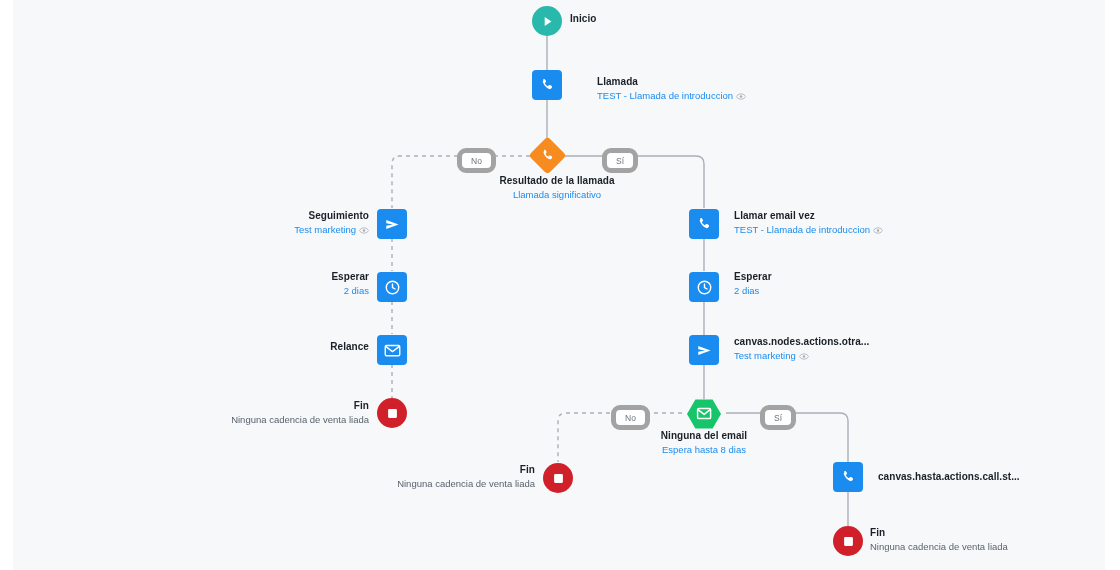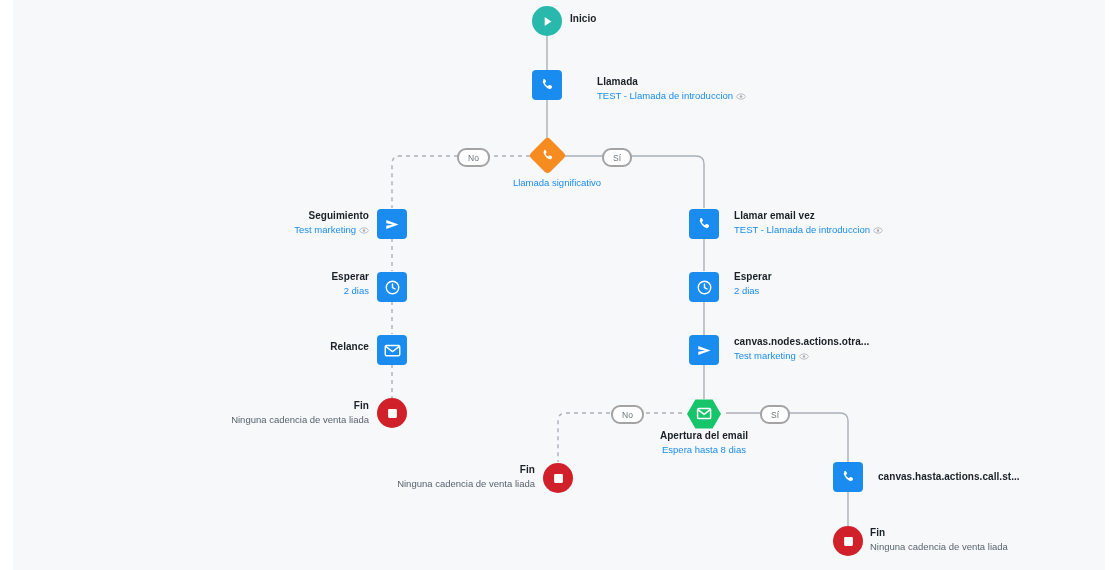--- a/index.html
+++ b/index.html
@@ -36,21 +36,21 @@
   .lbl .s{font-size:9.5px;color:#1a8cf0;margin-top:2px;}
   .lbl .s.gray{color:#59636e;}
   .lbl.right{text-align:right;}
   .lbl.center{text-align:center;}
   .eye{display:inline-block;vertical-align:-1px;margin-left:3px;opacity:.72;}
 
   
   .pill{
     position:absolute;height:15px;padding:0 9px;
     display:flex;align-items:center;justify-content:center;
-    background:#ffffff;border:2px solid #a3a3a3;border-radius:9px;
+    background:#ffffff;border:5px solid #a3a3a3;border-radius:9px;
     font-size:8.5px;color:#6b757e;
   }
 </style>
 </head>
 <body>
 
 <div id="canvas">
 
   <svg id="edges" viewBox="0 0 1092 570" xmlns="http://www.w3.org/2000/svg">
     <g fill="none" stroke="#a9b0b8" stroke-width="1.4">
@@ -114,20 +114,21 @@
     </div>
   </div>
 
   <div class="node">
     <div class="icon diamond" style="left:521px;top:142px;width:27px;height:27px;">
       <svg width="15" height="15" viewBox="0 0 16 16">
         <path d="M4.3 2.2c.5-.4 1.2-.3 1.6.2l1 1.4c.3.5.2 1.1-.2 1.5l-.6.5c-.2.2-.3.5-.1.8.5 1 1.4 1.9 2.4 2.4.3.2.6.1.8-.1l.5-.6c.4-.4 1-.5 1.5-.2l1.4 1c.5.4.6 1.1.2 1.6l-.7.8c-.5.6-1.3.8-2 .5C7.6 11 5 8.4 3.9 5.2c-.3-.7-.1-1.5.5-2z" fill="#ffffff"></path>
       </svg>
     </div>
     <div class="lbl center" style="left:434px;top:175px;width:220px;">
+      <div class="t">Resultado de la llamada</div>
       <div class="s">Llamada significativo</div>
     </div>
   </div>
 
   <div class="node">
     <div class="icon sq" style="left:364px;top:209px;">
       <svg width="17" height="17" viewBox="0 0 18 18">
         <path d="M2.4 4.2 L15.4 9 L2.4 13.8 L2.4 10.2 L9.4 9 L2.4 7.8 Z" fill="#ffffff"></path>
       </svg>
     </div>
@@ -222,21 +223,21 @@
 
   <div class="node">
     <div class="icon hexa" style="left:673px;top:398px;width:36px;height:32px;">
       <svg width="36" height="32" viewBox="0 0 36 32">
         <path d="M9.4 1.4 H26.6 L35 16 L26.6 30.6 H9.4 L1 16 Z" fill="#16c46a"></path>
         <rect x="11.6" y="10.6" width="13" height="10" rx="1.2" fill="none" stroke="#ffffff" stroke-width="1.5"></rect>
         <path d="M12 11.6 L18.1 16.4 L24.2 11.6" fill="none" stroke="#ffffff" stroke-width="1.5" stroke-linejoin="round"></path>
       </svg>
     </div>
     <div class="lbl center" style="left:596px;top:430px;width:190px;">
-      <div class="t">Apertura del email</div>
+      <div class="t">Ninguna del email</div>
       <div class="s">Espera hasta 8 dias</div>
     </div>
   </div>
 
   <div class="node">
     <div class="icon circ-end" style="left:530px;top:463px;">
       <svg width="11" height="11" viewBox="0 0 12 12">
         <rect x="1.2" y="1.2" width="9.6" height="9.6" rx="1.2" fill="#ffffff"></rect>
       </svg>
     </div>

